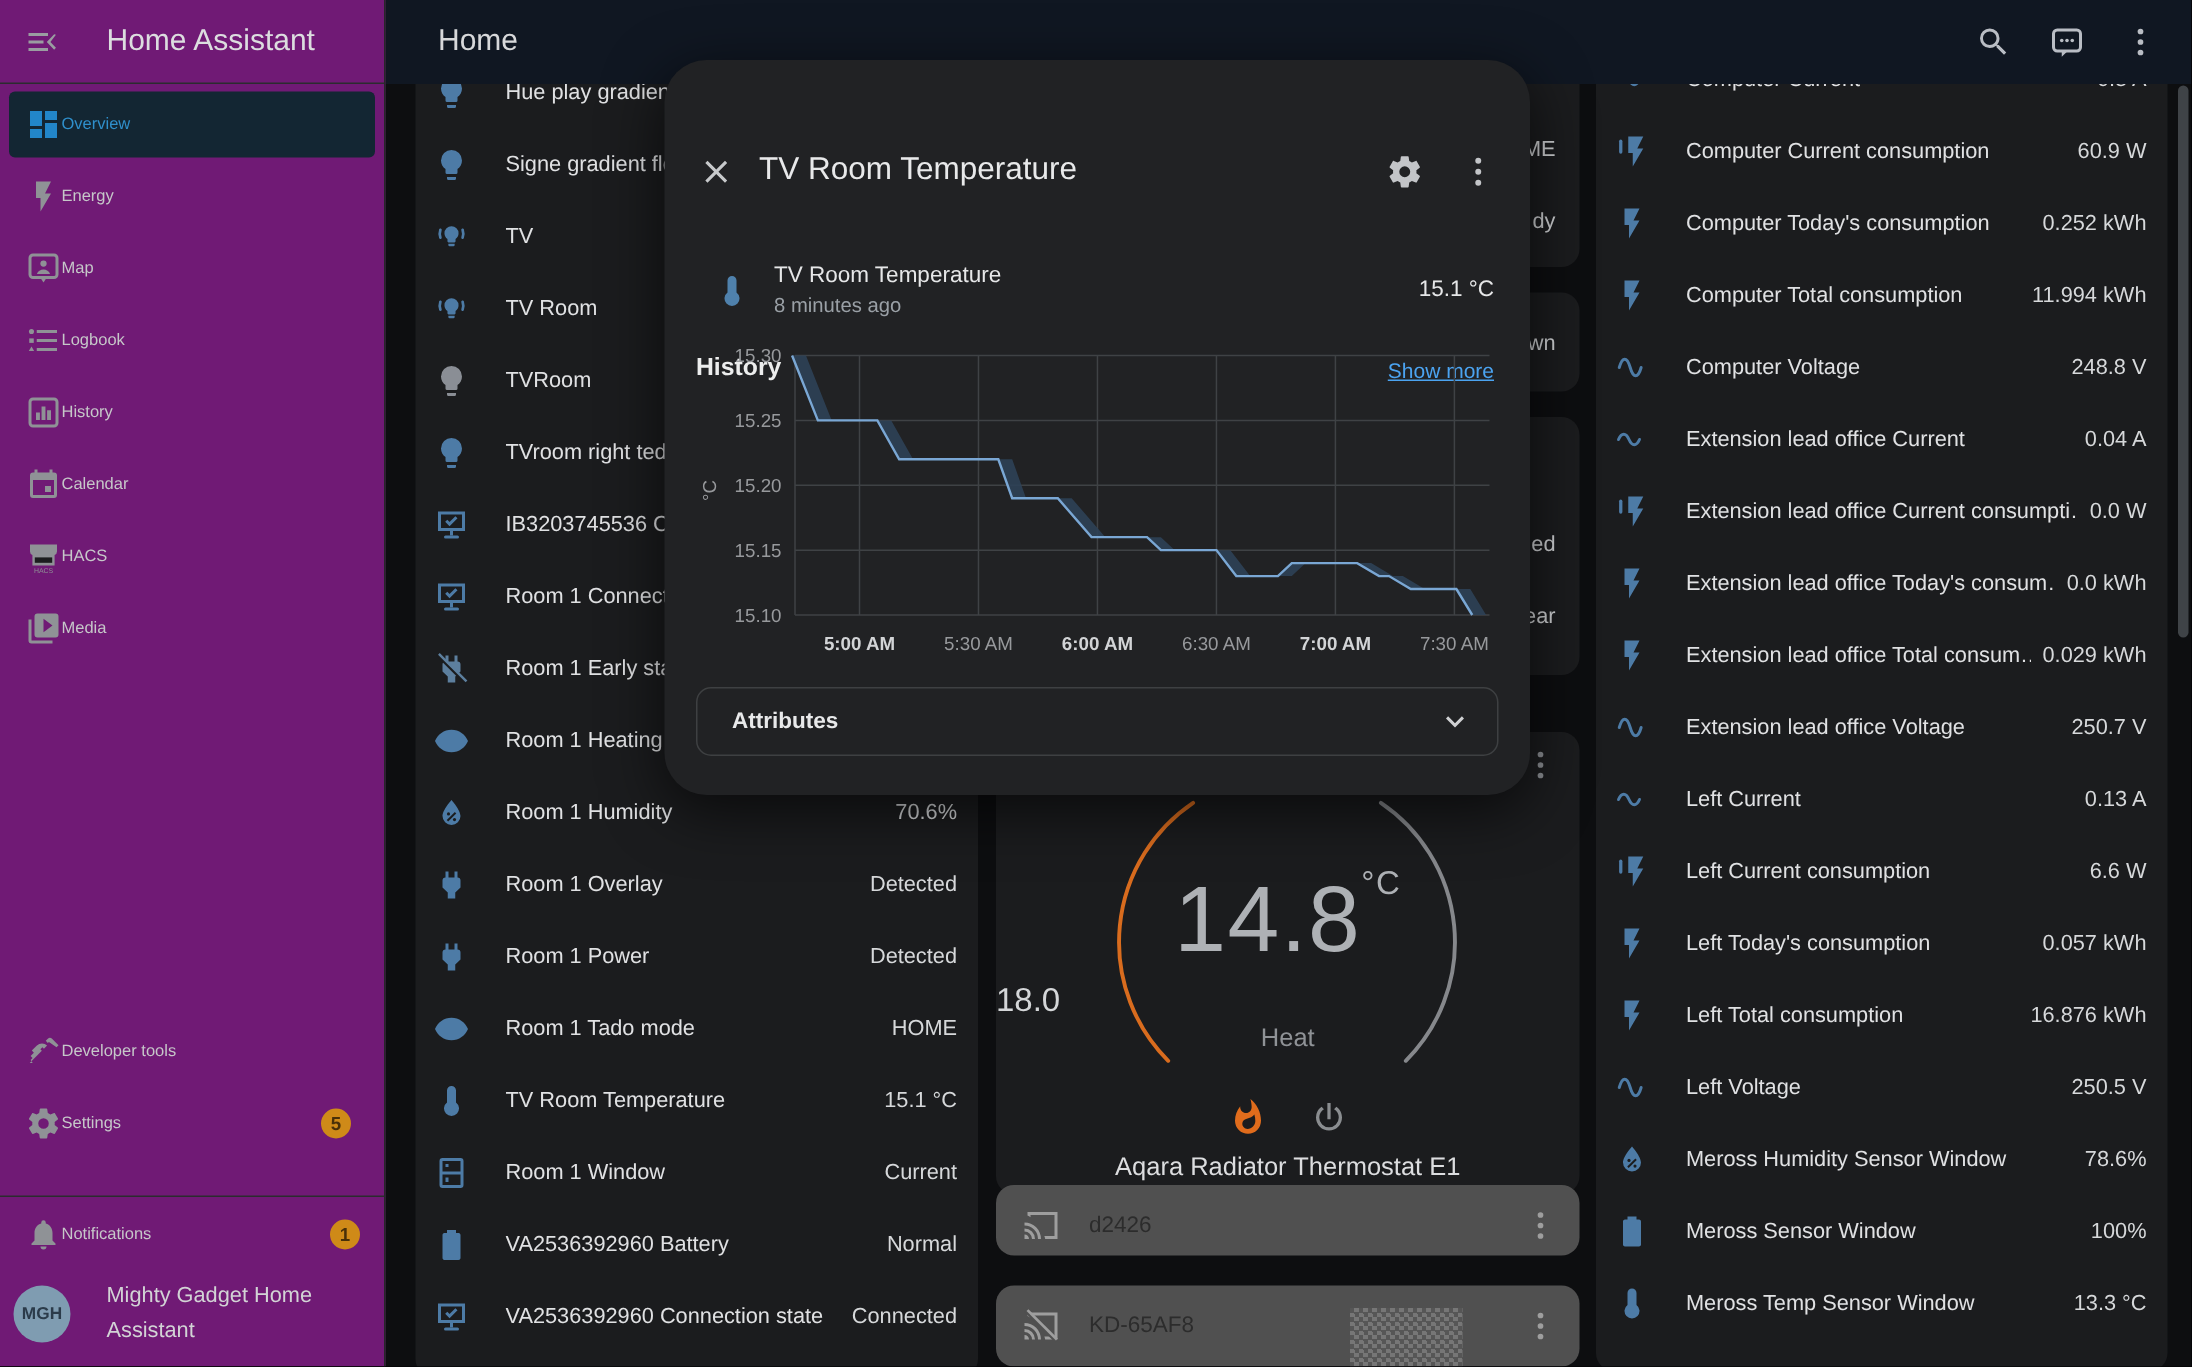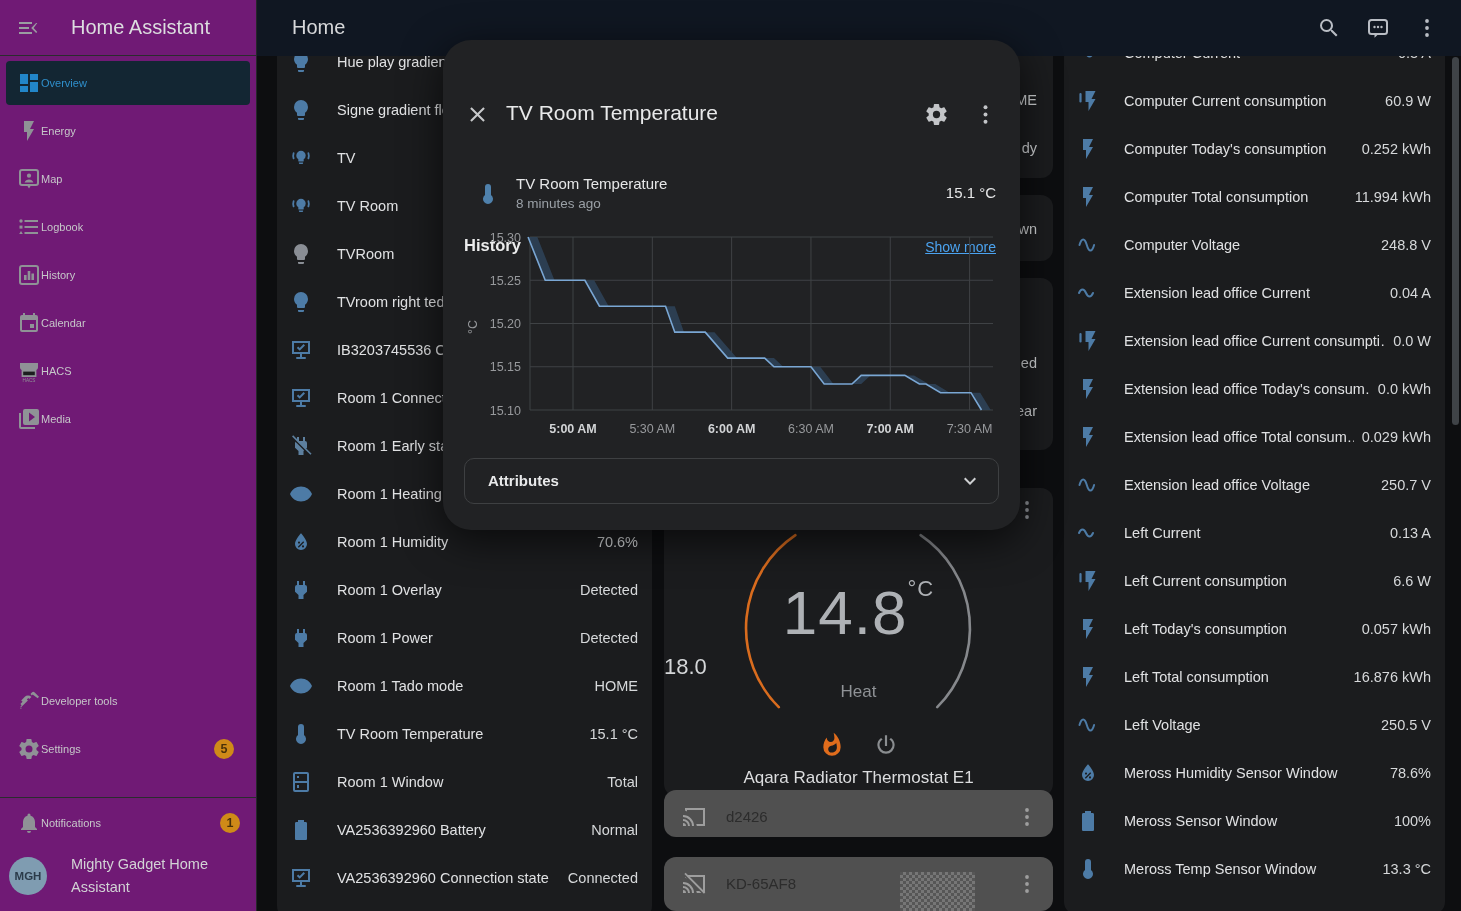--- a/index.html
+++ b/index.html
@@ -278,21 +278,21 @@
       </div>
 
       <div class="row">
         <span class="icon">
           <svg viewBox="0 0 24 24">
             <path fill="currentColor" d="M6 2h12a2 2 0 0 1 2 2v16a2 2 0 0 1-2 2H6a2 2 0 0 1-2-2V4a2 2 0 0 1 2-2m0 2v7h12V4Zm0 9v7h12v-7ZM8 6h2v2H8Zm0 9h2v3H8Z"></path>
           </svg>
         </span>
 
         <span class="row-label">Room 1 Window</span>
-        <span class="row-value">Total</span>
+        <span class="row-value">Current</span>
       </div>
 
       <div class="row">
         <span class="icon">
           <svg viewBox="0 0 24 24">
             <path fill="currentColor" d="M16.67 4H15V2H9v2H7.33C6.6 4 6 4.6 6 5.33v15.34C6 21.4 6.6 22 7.33 22h9.34c.73 0 1.33-.6 1.33-1.33V5.33C18 4.6 17.4 4 16.67 4Z"></path>
           </svg>
         </span>
 
         <span class="row-label">VA2536392960 Battery</span>

